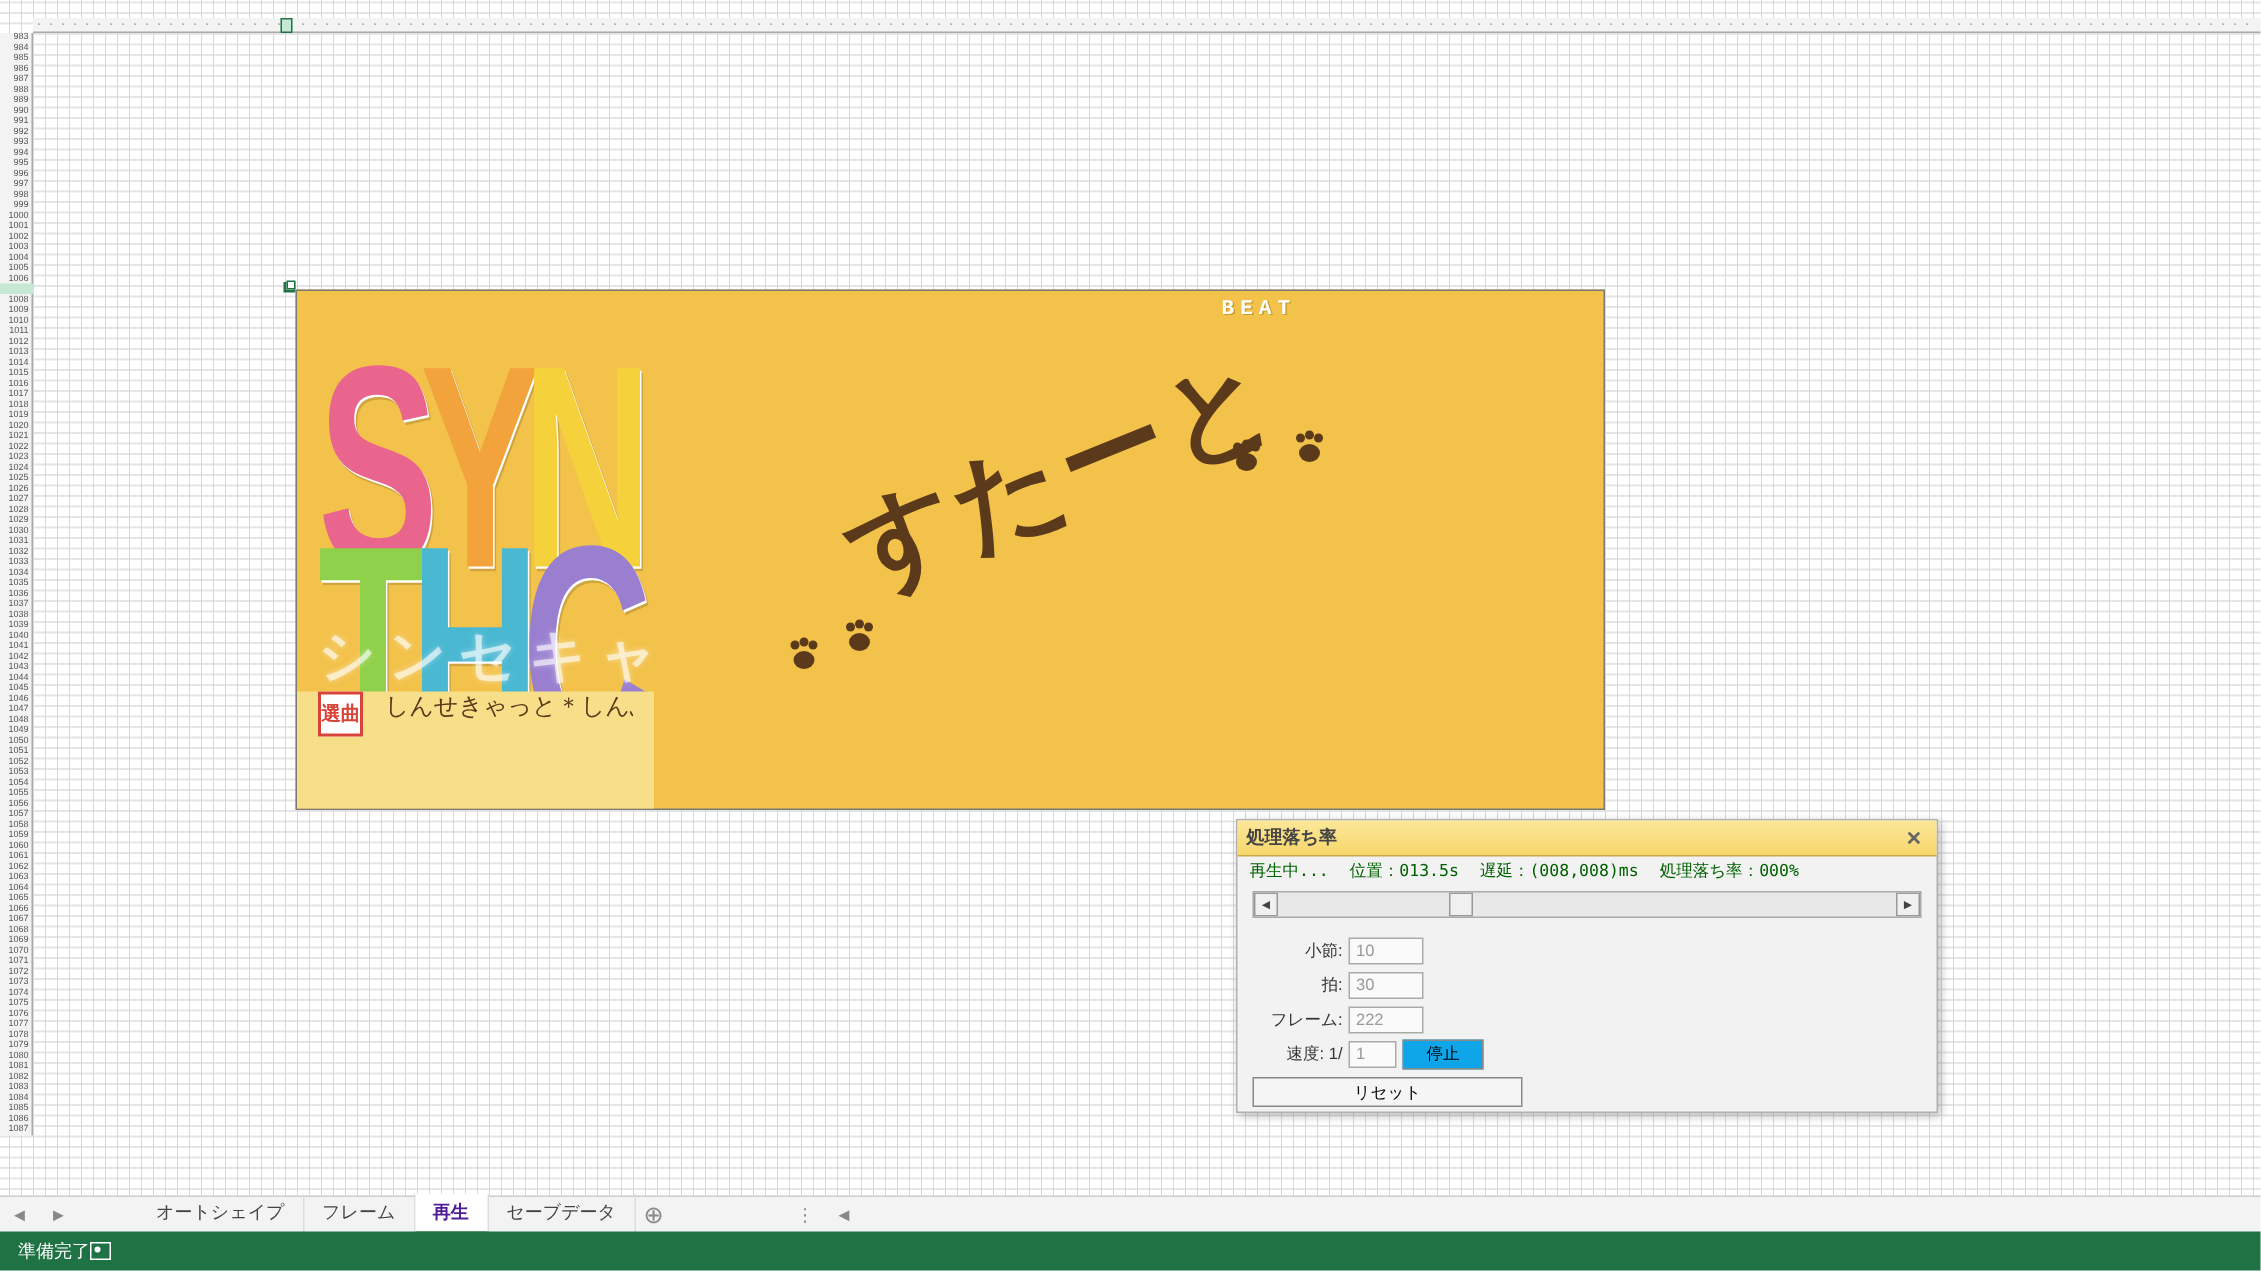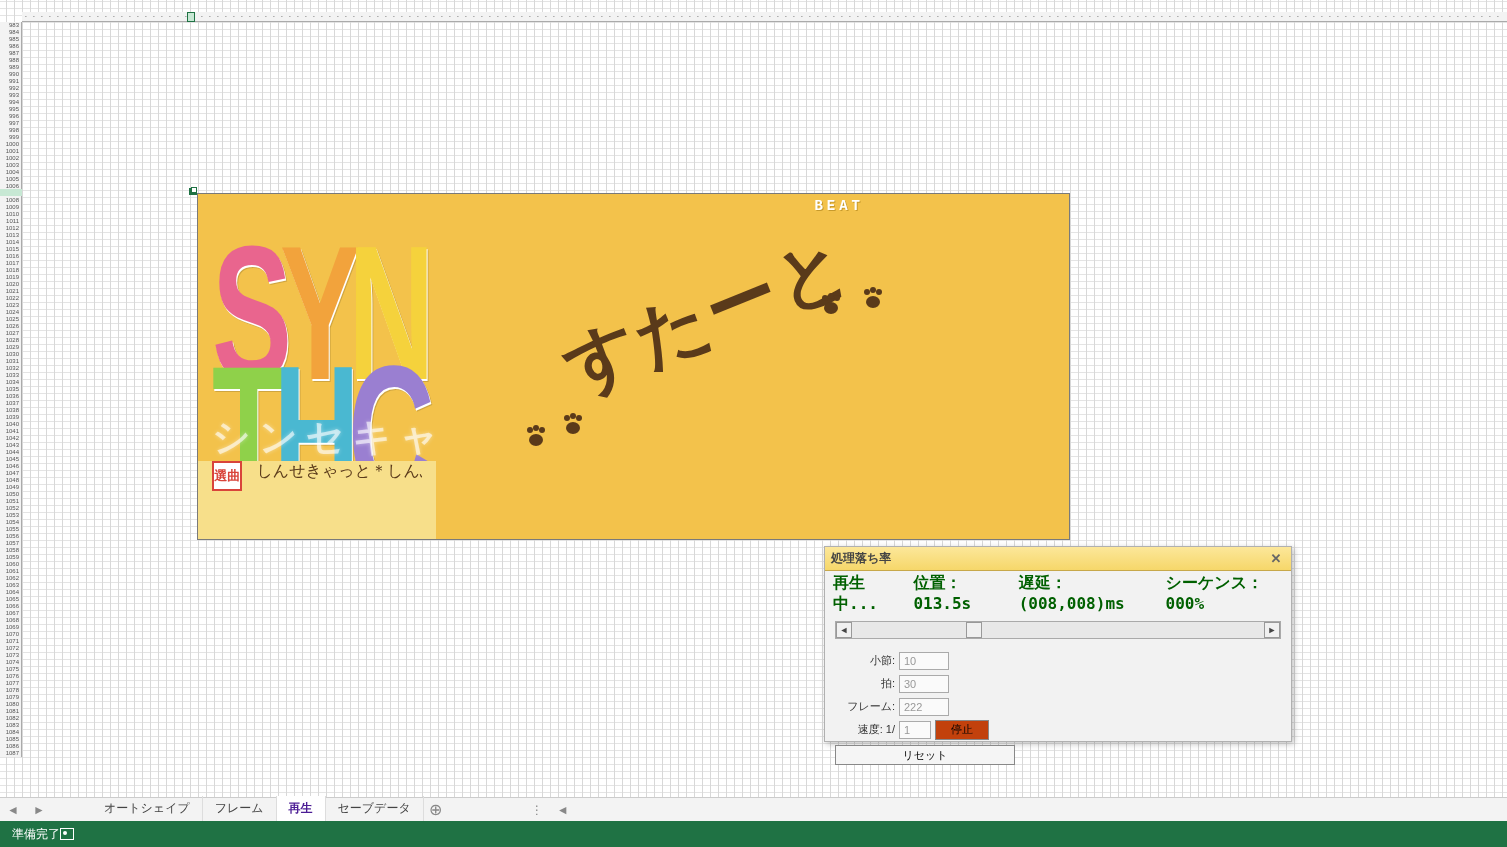--- a/index.html
+++ b/index.html
@@ -105,22 +105,22 @@
   height:24px; background:linear-gradient(#fce79a,#f6d76a);
   border-bottom:1px solid #c7a84a; display:flex; align-items:center;
   padding:0 6px; font-weight:bold; color:#444;
 }
 .dialog .close {
   margin-left:auto; width:18px; height:16px; font-size:13px;
   display:flex; align-items:center; justify-content:center;
   cursor:pointer; color:#666;
 }
 .dialog .status {
-  padding:2px 8px; font-family:"MS Gothic",monospace; font-size:16px;
-  color:#006000; display:flex; gap:14px;font-weight:bold;
+  padding:2px 8px; font-family:"MS Gothic",monospace; font-size:11px;
+  color:#006000; display:flex; gap:14px;
 }
 .dialog .scrollbar {
   margin:4px 10px; height:18px; background:#e8e8e8; border:1px solid #aaa;
   position:relative;
 }
 .dialog .sb-btn {
   position:absolute; top:0; width:16px; height:16px; background:#f0f0f0;
   border:1px solid #999; font-size:9px; display:flex; align-items:center;
   justify-content:center; cursor:pointer; color:#444;
 }
@@ -130,21 +130,21 @@
   background:#f0f0f0; border:1px solid #999; cursor:pointer;
 }
 .dialog .fields { padding:6px 12px 0 12px; }
 .dialog .row { display:flex; align-items:center; height:23px; gap:4px; }
 .dialog .row label { width:58px; text-align:right; color:#333; font-size:11px; }
 .dialog .row input {
   width:50px; height:18px; border:1px solid #aaa; background:#fafafa;
   font-size:11px; padding:0 4px; color:#999;
 }
 .dialog .row .btn {
-  width:54px; height:20px; border:1px solid #888; background:#c2410c;
+  width:54px; height:20px; border:1px solid #888; background:#0ea5e9;
   font-size:11px; display:flex; align-items:center; justify-content:center;
   cursor:pointer;
 }
 .dialog .reset {
   margin:4px 10px 0 10px; width:180px; height:20px; border:1px solid #888;
   background:#f5f5f5; font-size:11px; display:flex; align-items:center;
   justify-content:center; cursor:pointer;
 }
 
 
@@ -511,21 +511,21 @@
 
   <div class="dialog">
     <div class="title-bar">
       <span>処理落ち率</span>
       <div class="close">✕</div>
     </div>
     <div class="status">
       <span>再生中...</span>
       <span><span>位置：</span><span>013.5s</span></span>
       <span><span>遅延：</span><span>(008,008)ms</span></span>
-      <span><span>シーケンス：</span><span>000%</span></span>
+      <span><span>処理落ち率：</span><span>000%</span></span>
     </div>
     <div class="scrollbar">
       <div class="sb-btn sb-left">◄</div>
       <div class="sb-thumb"></div>
       <div class="sb-btn sb-right">►</div>
     </div>
     <div class="fields">
       <div class="row">
         <label>小節:</label>
         <input value="10" style="">

